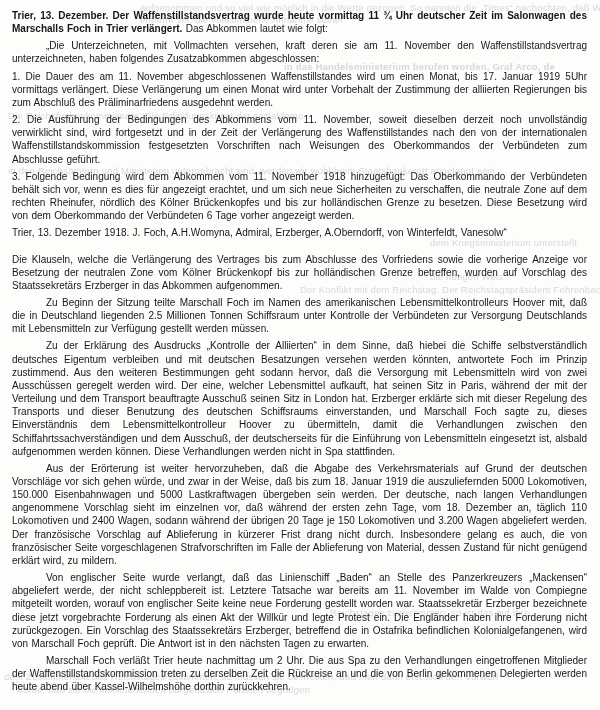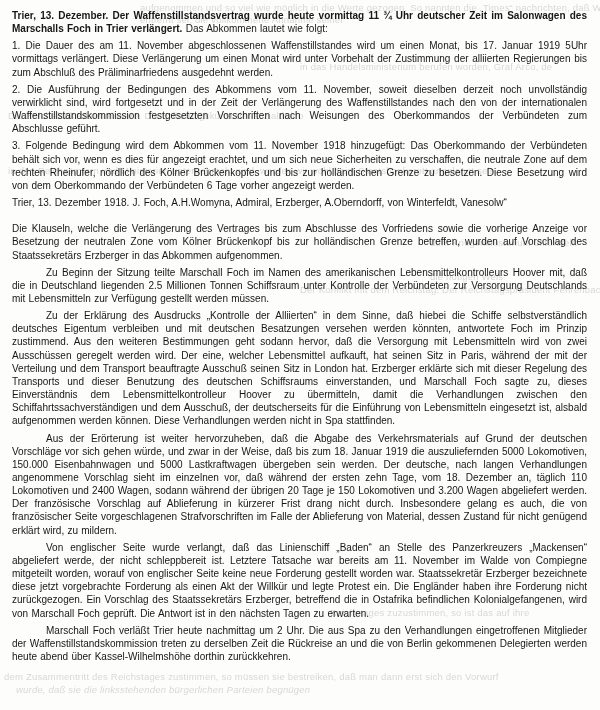--- a/index.html
+++ b/index.html
@@ -68,21 +68,21 @@
 <body>
 
 <div class="page">
 
   <div class="bleed-layer">
 
       <span class="bleed-line" style="top: 2px; left: 140px;">aufgenommen und so viel wie möglich in die Werte gezogen. So nannten die „Times“ nachrichten, daß Wilson weit davon</span>
 
       <span class="bleed-line" style="top: 14px; left: 140px;">entfernt sei; die vollkommene Annahme seiner</span>
 
-      <span class="bleed-line" style="top: 61px; left: 300px;">in das Handelsministerium berufen worden, Graf Arco, de</span>
+      <span class="bleed-line" style="top: 61px; left: 284px; font-weight: bold;">in das Handelsministerium berufen worden, Graf Arco, de</span>
 
       <span class="bleed-line" style="top: 110px; left: 8px;">Die Reichsfunkenkommissare. Die Erfindungskunst der sozialdemo</span>
 
       <span class="bleed-line" style="top: 165px; left: 8px;">in den Reichsämtern und Ministerien untergebracht sind, werden wir wohl beim Staatsbankerott angelangt sein</span>
 
       <span class="bleed-line" style="top: 225px; left: 430px; margin-top: 46px;">die nötigen Weis</span>
 
       <span class="bleed-line" style="top: 237px; left: 430px;">dem Kriegsministerium unterstellt</span>
 
 
@@ -95,20 +95,21 @@
       <span class="bleed-line" style="top: 684px; left: 16px; font-style: italic;">wurde, daß sie die linksstehenden bürgerlichen Parteien begnügen</span>
     </div>
 
   <div class="content">
 
 
     <div class="article">
 
         <p class="para"><b>Trier, 13. Dezember. Der Waffenstillstandsvertrag wurde heute vormittag 11 ¾ Uhr deutscher Zeit im Salonwagen des Marschalls Foch in Trier verlängert.</b><span> Das Abkommen lautet wie folgt:</span></p>
 
+        <p class="para indent"><b></b><span>„Die Unterzeichneten, mit Vollmachten versehen, kraft deren sie am 11. November den Waffenstillstandsvertrag unterzeichneten, haben folgendes Zusatzabkommen abgeschlossen:</span></p>
 
         <p class="para"><b></b><span>1. Die Dauer des am 11. November abgeschlossenen Waffenstillstandes wird um einen Monat, bis 17. Januar 1919 5Uhr vormittags verlängert. Diese Verlängerung um einen Monat wird unter Vorbehalt der Zustimmung der alliierten Regierungen bis zum Abschluß des Präliminarfriedens ausgedehnt werden.</span></p>
 
         <p class="para"><b></b><span>2. Die Ausführung der Bedingungen des Abkommens vom 11. November, soweit dieselben derzeit noch unvollständig verwirklicht sind, wird fortgesetzt und in der Zeit der Verlängerung des Waffenstillstandes nach den von der internationalen Waffenstillstandskommission festgesetzten Vorschriften nach Weisungen des Oberkommandos der Verbündeten zum Abschlusse geführt.</span></p>
 
         <p class="para"><b></b><span>3. Folgende Bedingung wird dem Abkommen vom 11. November 1918 hinzugefügt: Das Oberkommando der Verbündeten behält sich vor, wenn es dies für angezeigt erachtet, und um sich neue Sicherheiten zu verschaffen, die neutrale Zone auf dem rechten Rheinufer, nördlich des Kölner Brückenkopfes und bis zur holländischen Grenze zu besetzen. Diese Besetzung wird von dem Oberkommando der Verbündeten 6 Tage vorher angezeigt werden.</span></p>
 
         <p class="para"><b></b><span>Trier, 13. Dezember 1918. J. Foch, A.H.Womyna, Admiral, Erzberger, A.Oberndorff, von Winterfeldt, Vanesolw“</span></p>
 
         <p class="para gap"><b></b><span>Die Klauseln, welche die Verlängerung des Vertrages bis zum Abschlusse des Vorfriedens sowie die vorherige Anzeige vor Besetzung der neutralen Zone vom Kölner Brückenkopf bis zur holländischen Grenze betreffen, wurden auf Vorschlag des Staatssekretärs Erzberger in das Abkommen aufgenommen.</span></p>

